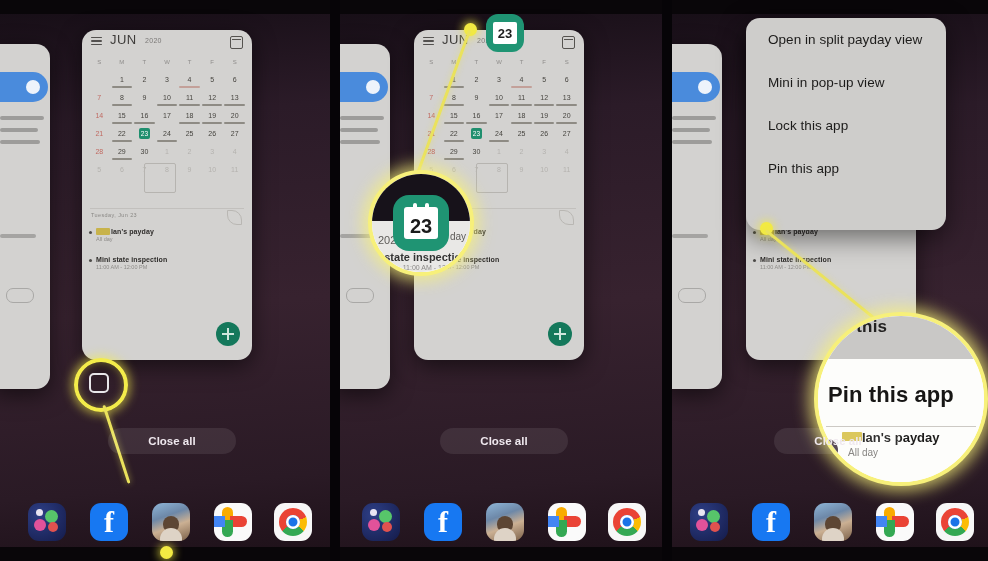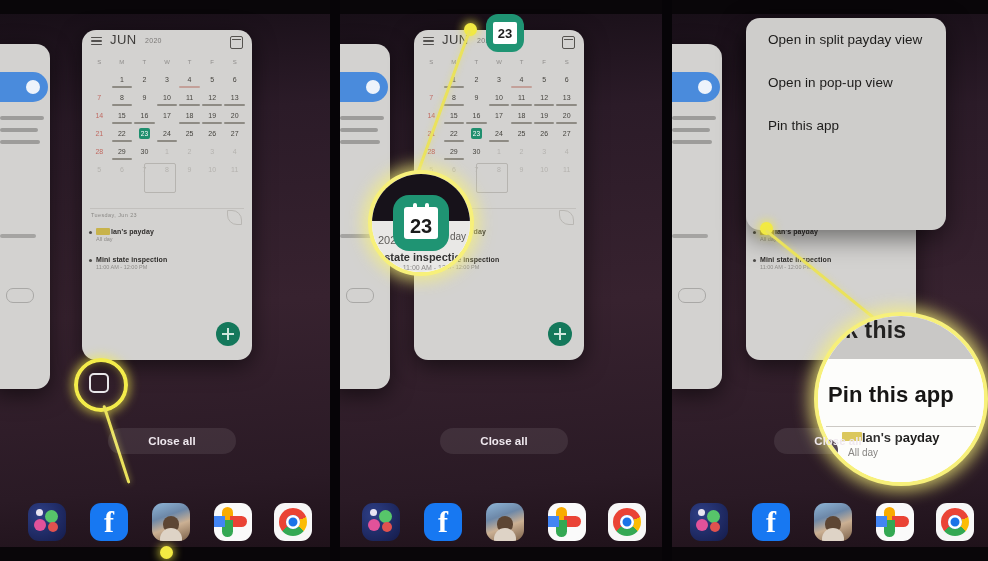--- a/index.html
+++ b/index.html
@@ -127,21 +127,21 @@
         display:flex;align-items:flex-end;justify-content:center;}
   .mag2 .cglyph .tab{position:absolute;top:-4px;width:4px;height:7px;background:#fff;border-radius:2px;}
   .mag2 .cglyph .num{font-size:20px;font-weight:bold;color:#1b1b1b;line-height:26px;}
   .mag2 .t-2020{position:absolute;left:6px;bottom:26px;font-size:11px;color:#5d5b58;}
   .mag2 .t-day{position:absolute;right:4px;bottom:30px;font-size:10px;color:#5d5b58;}
   .mag2 .t-insp{position:absolute;right:2px;bottom:9px;font-size:11px;color:#333;font-weight:bold;}
   .mag2 .t-time{position:absolute;right:2px;bottom:1px;font-size:7px;color:#8a8886;}
 
   
   .mag3 .m-top{position:absolute;left:0;right:0;top:0;height:26%;background:#c9c8c6;}
-  .mag3 .m-ghost{position:absolute;left:14px;top:1px;font-size:23px;font-weight:bold;color:#232221;letter-spacing:.2px;}
+  .mag3 .m-ghost{position:absolute;left:14px;top:1px;font-size:17px;font-weight:bold;color:#232221;letter-spacing:.2px;}
   .mag3 .m-mid{position:absolute;left:0;right:0;top:26%;bottom:0;background:#fdfdfb;}
   .mag3 .m-pin{position:absolute;left:10px;top:40%;font-size:22px;font-weight:bold;color:#171615;letter-spacing:.1px;}
   .mag3 .m-rule{position:absolute;left:8px;right:8px;top:66%;height:1px;background:#ccc9c4;}
   .mag3 .m-chip{position:absolute;left:24px;top:70%;width:20px;height:9px;background:#d8c24e;border-radius:1px;}
   .mag3 .m-ev{position:absolute;left:44px;top:68.5%;font-size:13px;font-weight:bold;color:#1d1c1b;}
   .mag3 .m-sub{position:absolute;left:30px;top:79%;font-size:10px;color:#7f7d7a;}
   .mag3 .m-close{position:absolute;left:-2px;top:78%;font-size:12px;font-weight:bold;color:#3b82f6;}
   .mag3 .m-closebg{position:absolute;left:-40px;top:74%;width:60px;height:22px;border-radius:11px;background:rgba(60,42,55,.92);}
 </style>
 </head>
@@ -517,21 +517,22 @@
       <div class="ev" style="top:226px;">
         <div class="dot"></div>
         <div class="t"><span>Mini state inspection</span></div>
         <span class="s">11:00 AM - 12:00 PM</span>
       </div>
       <div class="fab"></div>
     </div>
 
     <div class="menu" style="left:74px;top:18px;width:200px;height:212px;">
       <div class="menu-item">Open in split payday view</div>
-      <div class="menu-item">Open in pop-up view</div>
+      <div class="menu-item">Mini in pop-up view</div>
+      <div class="menu-item">Lock this app</div>
       <div class="menu-item">Pin this app</div>
     </div>
 
     <div class="lead-dot" style="left:88px;top:222px;"></div>
     <div class="lead" style="left:94px;top:229px;width:160px;transform:rotate(39deg);"></div>
 
     <div class="mag mag3" style="left:142px;top:312px;width:166px;height:166px;">
       <div class="mag-inner">
         <div class="m-top"></div>
         <div class="m-ghost">ck this</div>

